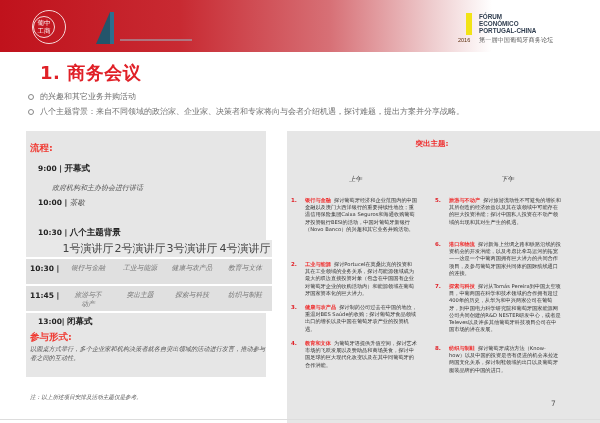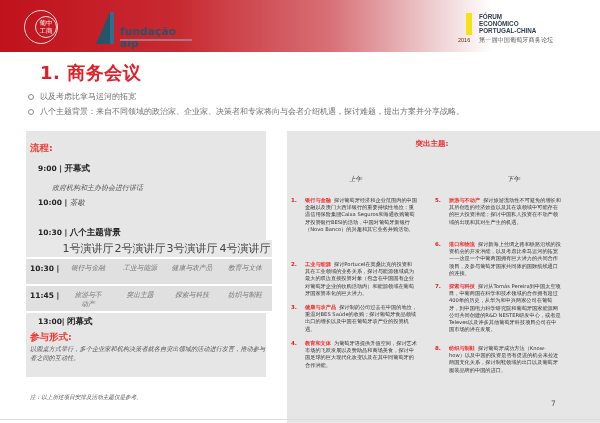--- a/index.html
+++ b/index.html
@@ -5,23 +5,23 @@
   html, body { margin: 0; padding: 0; }
   body {
     width: 600px; height: 423px; overflow: hidden; background: #ffffff;
     font-family: "DejaVu Sans", sans-serif; position: relative; color: #222;
   }
   .header {
     position: absolute; left: 0; top: 0; width: 600px; height: 52px;
     background: linear-gradient(to right, #c0121c 0%, #c82a32 30%, #d77076 55%, #eeccce 72%, #ffffff 82%);
   }
   .seal {
-    position: absolute; left: 24px; top: 10px; width: 34px; height: 34px;
+    position: absolute; left: 32px; top: 10px; width: 34px; height: 34px;
     border-radius: 50%; border: 1.5px solid #f5d8d8; box-sizing: border-box;
-    display: flex; align-items: center; justify-content: flex-end;
+    display: flex; align-items: center; justify-content: flex-start;
   }
   .seal-inner {
     width: 22px; height: 22px; border-radius: 50%; border: 1px solid #f5d8d8;
     color: #fff; font-size: 6.5px; line-height: 8px; text-align: center;
     display: flex; align-items: center; justify-content: center; box-sizing: border-box;
     padding: 1px;
   }
   .aip-logo { position: absolute; left: 96px; top: 12px; height: 32px; width: 100px; }
   .aip-mark {
     position: absolute; left: 0; top: 0; width: 22px; height: 32px;
@@ -102,41 +102,40 @@
 
 <div class="header">
   <div class="seal">
     <div class="seal-inner">葡中工商</div>
   </div>
   <div class="aip-logo">
     <svg class="aip-mark" viewBox="0 0 22 32">
       <polygon points="0,32 14,0 14,32" fill="#24556b"></polygon>
       <polygon points="14,0 18,0 18,32 14,32" fill="#2d6f8e"></polygon>
     </svg>
-    <span class="aip-text">fundação aip</span>
     <div class="aip-sub"></div>
   </div>
   <div class="forum">
     <div class="forum-bar"></div>
     <div class="forum-title">
       <div>FÓRUM</div>
       <div>ECONÓMICO</div>
       <div>PORTUGAL-CHINA</div>
     </div>
     <div class="forum-year">2016</div>
     <div class="forum-cn">第一届中国葡萄牙商务论坛</div>
   </div>
 </div>
 
 <h1 class="page-title">1. 商务会议</h1>
 
 <div class="bullets">
   <div class="bullet">
     <span class="bullet-dot"></span>
-    <span>以及考虑比拿马运河的拓宽</span>
+    <span>的兴趣和其它业务并购活动</span>
   </div>
   <div class="bullet">
     <span class="bullet-dot"></span>
     <span>八个主题背景：来自不同领域的政治家、企业家、决策者和专家将向与会者介绍机遇，探讨难题，提出方案并分享战略。</span>
   </div>
 </div>
 
 <div class="left-panel">
   <div class="section-label" style="left:4px; top:11px;">流程:</div>
 
@@ -187,21 +186,21 @@
 
   <div class="participation">
     <div class="label">参与形式:</div>
     <div class="text">以圆桌方式举行，多个企业家和机构决策者就各自突出领域的活动进行发言，推动参与者之间的互动性。</div>
   </div>
 </div>
 
 <div class="right-panel">
   <div class="highlight-title">突出主题:</div>
   <div class="half-label" style="left:62px;">上午</div>
-  <div class="half-label" style="left:220px;">下午</div>
+  <div class="half-label" style="left:214px;">下午</div>
 
   <div class="topic" style="left:2px; top:66px;">
     <div class="topic-num">1.</div>
     <div class="topic-body"><span class="topic-title">银行与金融</span><span>探讨葡萄牙经济和企业范围内的中国金融以及澳门大西洋银行的重要持续性地位；重温信用保险集团Caixa Seguros和海通收购葡萄牙投资银行BESI的活动，中国对葡萄牙新银行（Novo Banco）的兴趣和其它业务并购活动。</span></div>
   </div>
   <div class="topic" style="left:2px; top:130px;">
     <div class="topic-num">2.</div>
     <div class="topic-body"><span class="topic-title">工业与能源</span><span>探讨Portucel在莫桑比克的投资和其在工业领域的业务关系，探讨与能源领域成为最大的双边直接投资对象（包含在中国国有企业对葡萄牙企业的收购活动内）和能源领域在葡萄牙国家资本化的巨大潜力。</span></div>
   </div>
   <div class="topic" style="left:2px; top:173px;">

